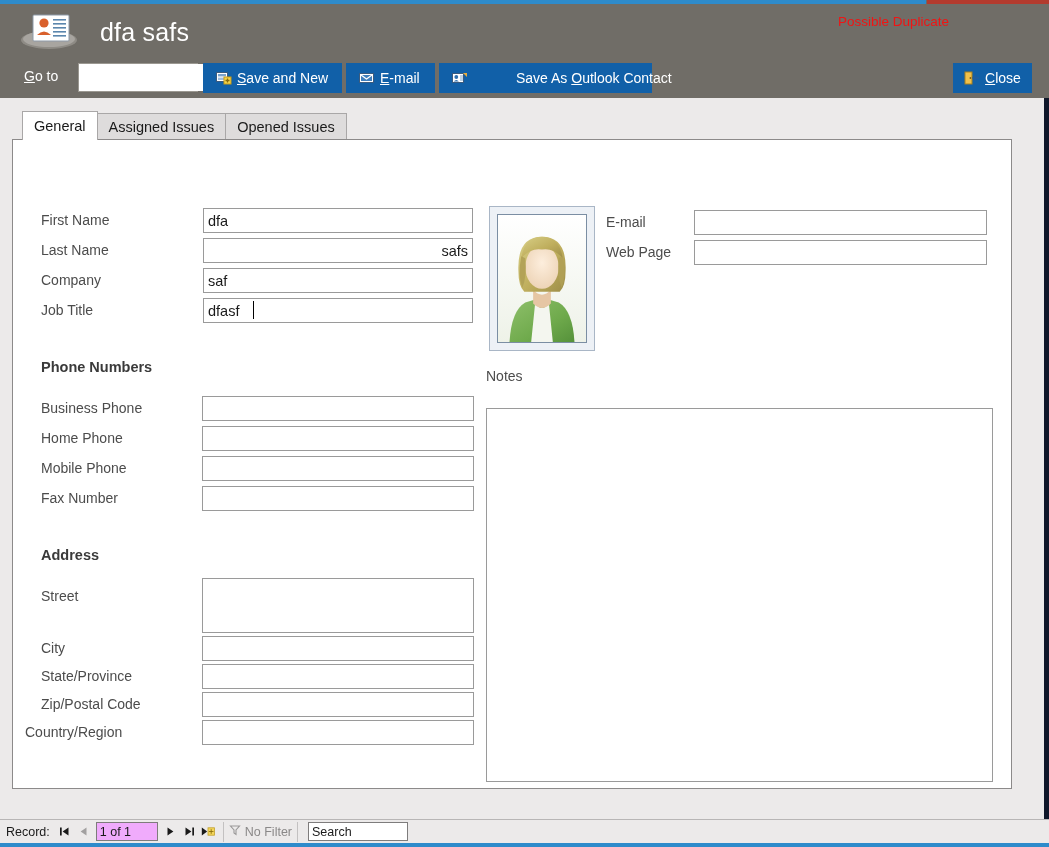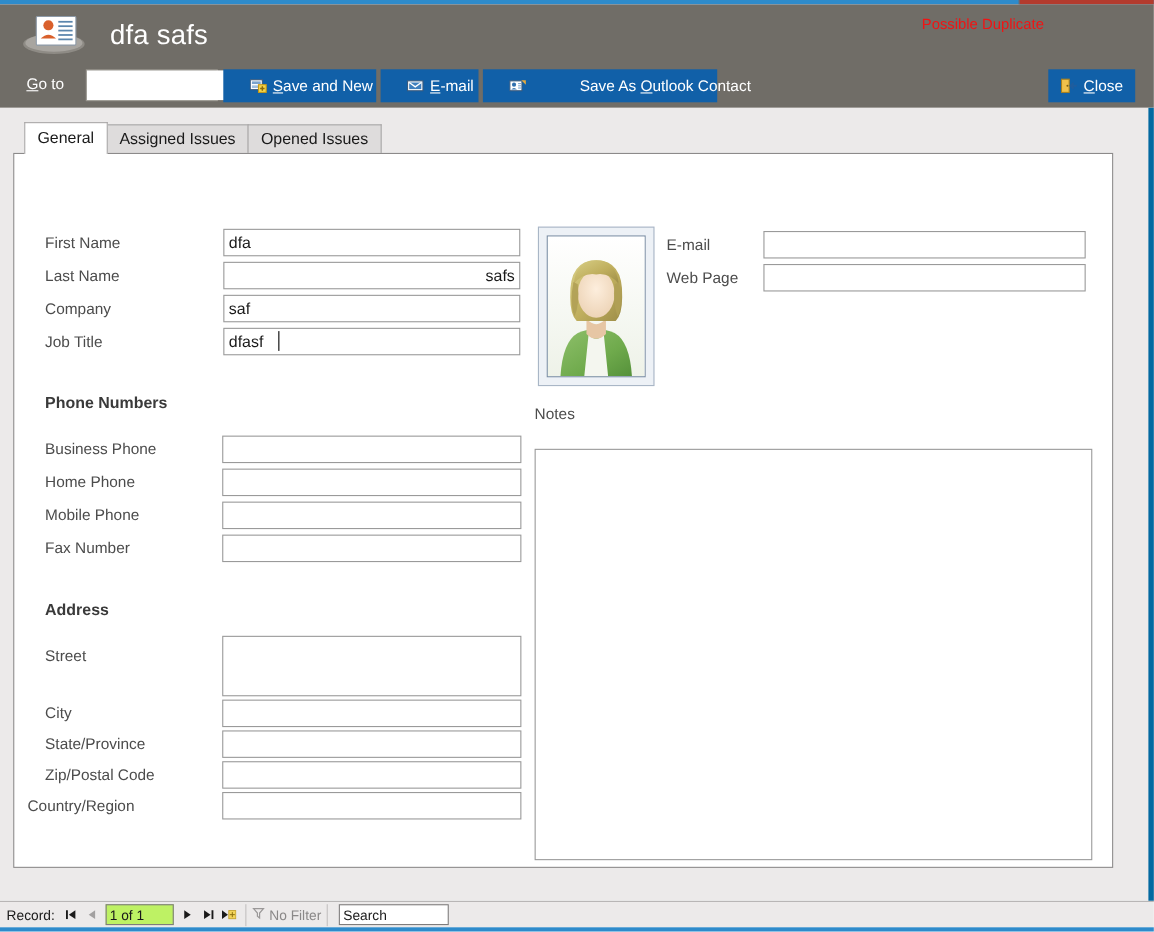--- a/index.html
+++ b/index.html
@@ -106,21 +106,21 @@
 
   .tbtn {
     position: absolute;
     top: 59px;
     height: 30px;
     background: #1160a8;
     color: #ffffff;
     font-size: 14px;
     display: flex;
     align-items: center;
-    padding: 0 24px;
+    padding: 0 13px;
     gap: 5px;
     white-space: nowrap;
     cursor: pointer;
     border: none;
     font-family: "Liberation Sans", sans-serif;
   }
   .tbtn u { text-decoration: underline; }
   .tbtn .bicon {
     width: 16px; height: 14px;
     flex: 0 0 auto;
@@ -132,21 +132,21 @@
   .btn-outlook  { left: 439px; width: 213px; gap: 48px; }
   .btn-close    { left: 953px; width: 79px; justify-content: center; padding: 0 6px; }
 
   
   .body-area {
     position: absolute;
     top: 98px; left: 0;
     width: 1049px;
     height: 721px;
     background: #eceaea;
-    border-right: 5px solid #0369a1;
+    border-right: 5px solid #0f172a;
   }
 
   
   .tabstrip {
     position: absolute;
     left: 22px; top: 14px;
     display: flex;
     align-items: flex-end;
     height: 28px;
   }
@@ -264,21 +264,21 @@
   }
   .navbtn {
     width: 19px; height: 20px;
     display: flex; align-items: center; justify-content: center;
     cursor: pointer;
     flex: 0 0 auto;
   }
   .navbtn.disabled { opacity: .35; cursor: default; }
   .rec-field {
     width: 62px; height: 19px;
-    background: #bef264;
+    background: #f0abfc;
     border: 1px solid #7e7c7c;
     font-size: 12.5px;
     font-family: "Liberation Sans", sans-serif;
     color: #1a1a1a;
     padding: 0 3px;
     margin: 0 3px;
     outline: none;
   }
   .nav-sep {
     width: 1px; height: 20px;

